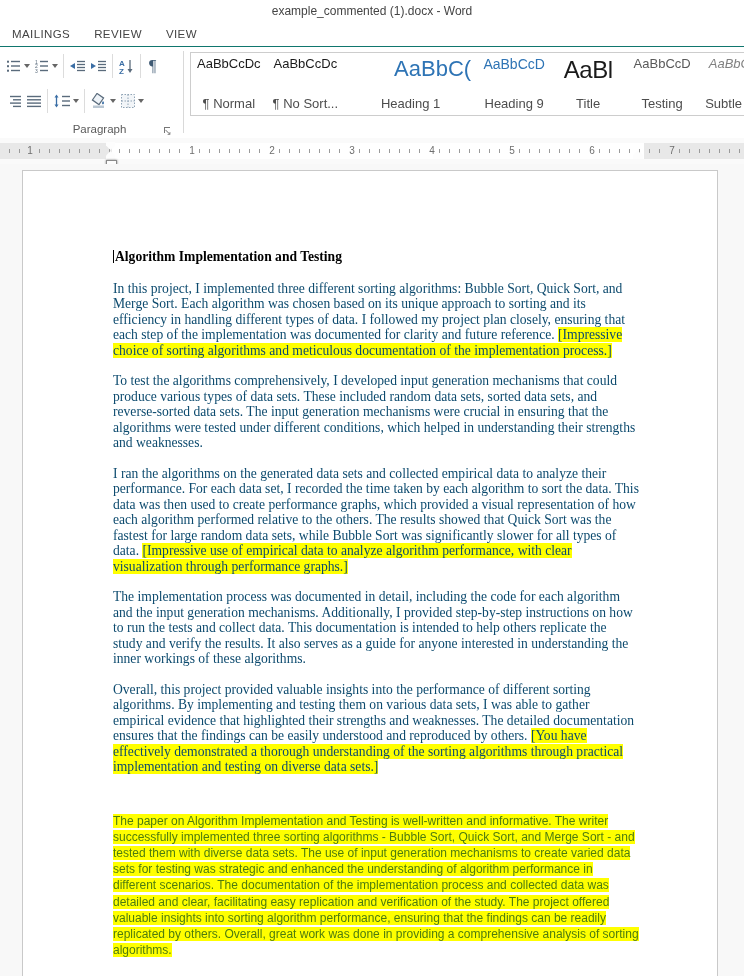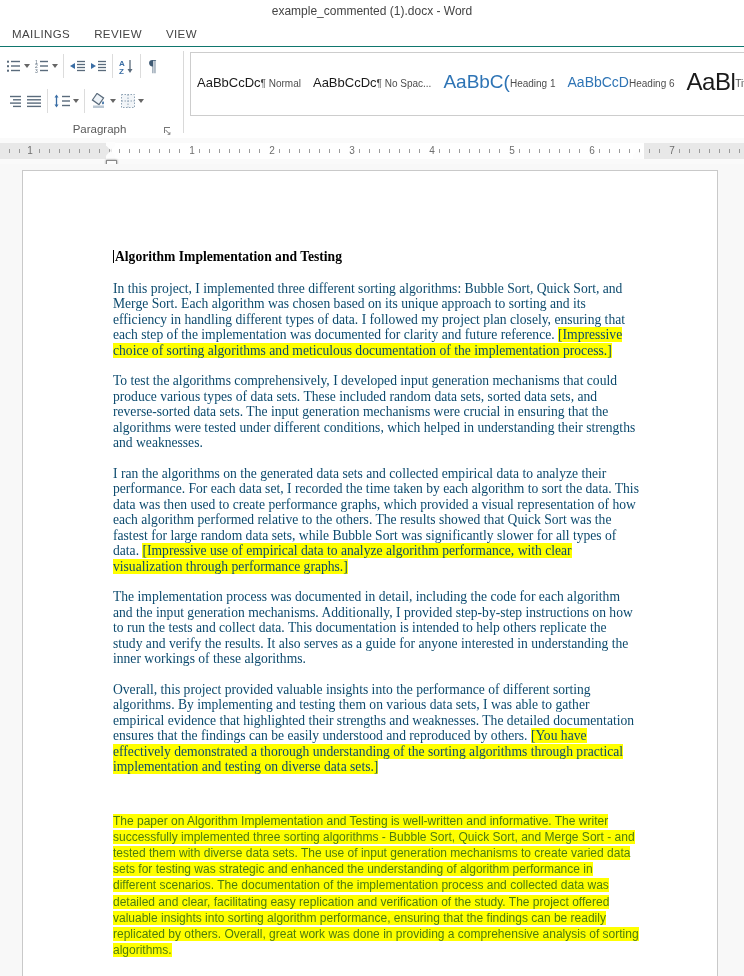--- a/index.html
+++ b/index.html
@@ -37,31 +37,31 @@
   .group-footer{position:absolute;bottom:3px;left:0;width:100%;display:flex;
                 align-items:center;justify-content:center;color:#5b5b5b;font-size:11.5px;padding-left:8px;}
   .launcher{position:absolute;right:8px;bottom:0;width:11px;height:11px;color:#777;
             font-size:9px;line-height:10px;cursor:default;}
   .launcher::before{content:"";position:absolute;left:0;top:0;width:5px;height:5px;
             border-left:1px solid #777;border-top:1px solid #777;}
 
   
   .gallery{position:absolute;top:5px;left:6px;width:554px;height:62px;
            border:1px solid #cdcdcd;background:#fff;display:flex;overflow:hidden;}
-  .gitem{flex:0 0 auto;display:flex;flex-direction:row;align-items:center;
-         justify-content:center;padding:3px 6px 4px 6px;cursor:default;min-width:62px;}
+  .gitem{flex:0 0 auto;display:flex;flex-direction:column;align-items:center;
+         justify-content:space-between;padding:3px 6px 4px 6px;cursor:default;min-width:62px;}
   .sample{font-family:"Liberation Sans",sans-serif;color:#1a1a1a;font-size:13px;
           white-space:nowrap;display:block;margin-bottom:3px;}
-  .sample.s-h1{color:#2e74b5;font-size:19px;font-weight:400;}
+  .sample.s-h1{color:#2e74b5;font-size:22px;font-weight:400;margin-left:44px;}
   .sample.s-h2{color:#2e74b5;font-size:14px;}
   .sample.s-title{font-size:24px;font-weight:300;letter-spacing:-.5px;}
   .sample.s-subtitle{color:#595959;}
   .sample.s-subtle{color:#808080;font-style:italic;}
   .sample.s-emph{color:#3a3a3a;font-style:italic;font-weight:600;}
-  .glabel{color:#4d4d4d;font-size:10px;white-space:nowrap;}
+  .glabel{color:#4d4d4d;font-size:13px;white-space:nowrap;}
 
   
   .rulerwrap{position:absolute;top:138px;left:0;width:744px;height:26px;background:#fafafa;}
   .ruler{position:absolute;top:5px;left:0;width:744px;height:16px;background:#e8e8e8;}
   .ruler-active{position:absolute;top:0;left:112px;width:532px;height:16px;background:#fff;}
   .ticks{position:absolute;top:6px;left:0;width:744px;height:4px;
          background:repeating-linear-gradient(to right,transparent 0 9px,#9a9a9a 9px 10px);}
   .rnum{position:absolute;top:2px;font-size:10px;color:#6e6e6e;transform:translateX(-50%);
         padding:0 3px;line-height:12px;}
   .rnum.in{background:#fff;} .rnum.out{background:#e8e8e8;}
@@ -242,29 +242,29 @@
     <div class="vsep"></div>
 
     <div class="group sgroup">
       <div class="gallery" id="gallery">
           <div class="gitem">
             <span class="sample">AaBbCcDc</span>
             <span class="glabel">¶ Normal</span>
           </div>
           <div class="gitem">
             <span class="sample">AaBbCcDc</span>
-            <span class="glabel">¶ No Spac...</span>
+            <span class="glabel">¶ No Sort...</span>
           </div>
           <div class="gitem">
             <span class="sample s-h1">AaBbC(</span>
             <span class="glabel">Heading 1</span>
           </div>
           <div class="gitem">
             <span class="sample s-h2">AaBbCcD</span>
-            <span class="glabel">Heading 6</span>
+            <span class="glabel">Heading 9</span>
           </div>
           <div class="gitem">
             <span class="sample s-title">AaBl</span>
             <span class="glabel">Title</span>
           </div>
           <div class="gitem">
             <span class="sample s-subtitle">AaBbCcD</span>
             <span class="glabel">Testing</span>
           </div>
           <div class="gitem">

